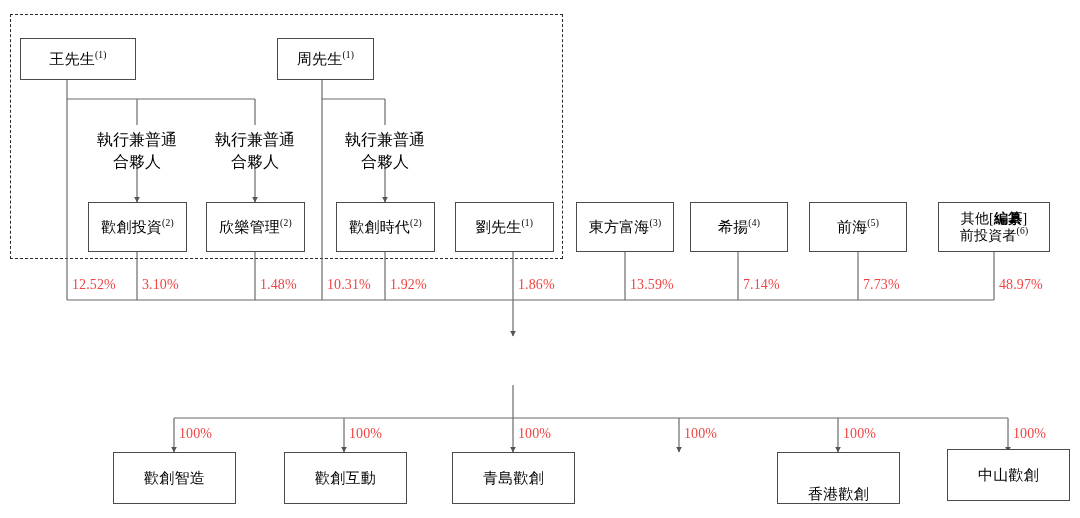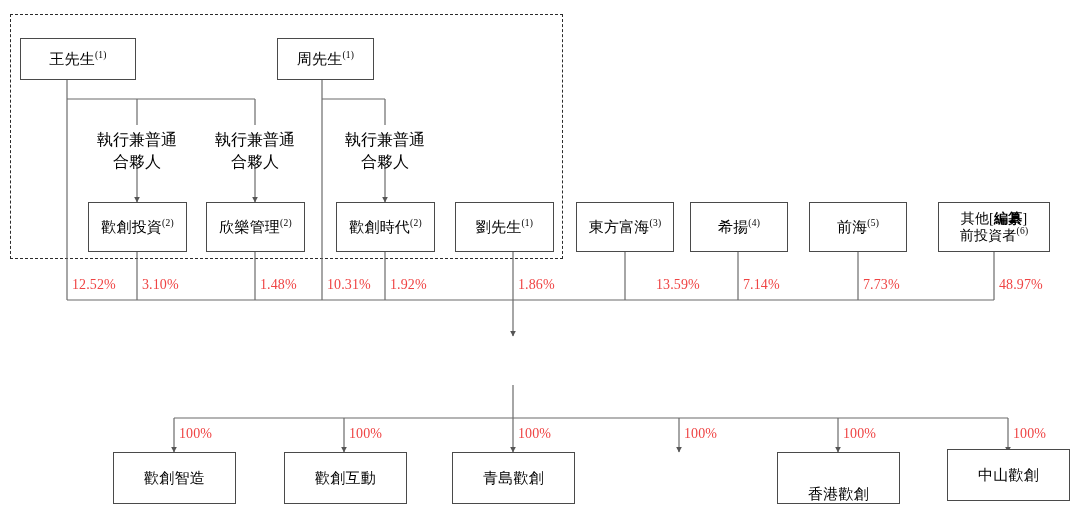--- a/index.html
+++ b/index.html
@@ -182,21 +182,21 @@
       <span>前投資者</span><span class="sup">(6)</span>
     </span>
   </div>
 
   <div class="pct" style="left:72px; top:277px;">12.52%</div>
   <div class="pct" style="left:142px; top:277px;">3.10%</div>
   <div class="pct" style="left:260px; top:277px;">1.48%</div>
   <div class="pct" style="left:327px; top:277px;">10.31%</div>
   <div class="pct" style="left:390px; top:277px;">1.92%</div>
   <div class="pct" style="left:518px; top:277px;">1.86%</div>
-  <div class="pct" style="left:656px; top:277px;">13.59%</div>
+  <div class="pct" style="left:630px; top:277px;">13.59%</div>
   <div class="pct" style="left:743px; top:277px;">7.14%</div>
   <div class="pct" style="left:863px; top:277px;">7.73%</div>
   <div class="pct" style="left:999px; top:277px;">48.97%</div>
 
 
   <div class="pct" style="left:179px; top:426px;">100%</div>
   <div class="pct" style="left:349px; top:426px;">100%</div>
   <div class="pct" style="left:518px; top:426px;">100%</div>
   <div class="pct" style="left:684px; top:426px;">100%</div>
   <div class="pct" style="left:843px; top:426px;">100%</div>

